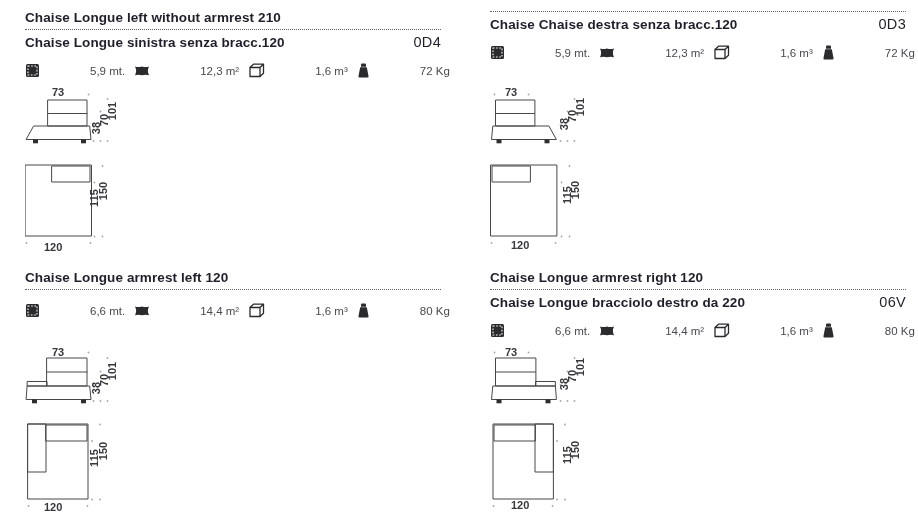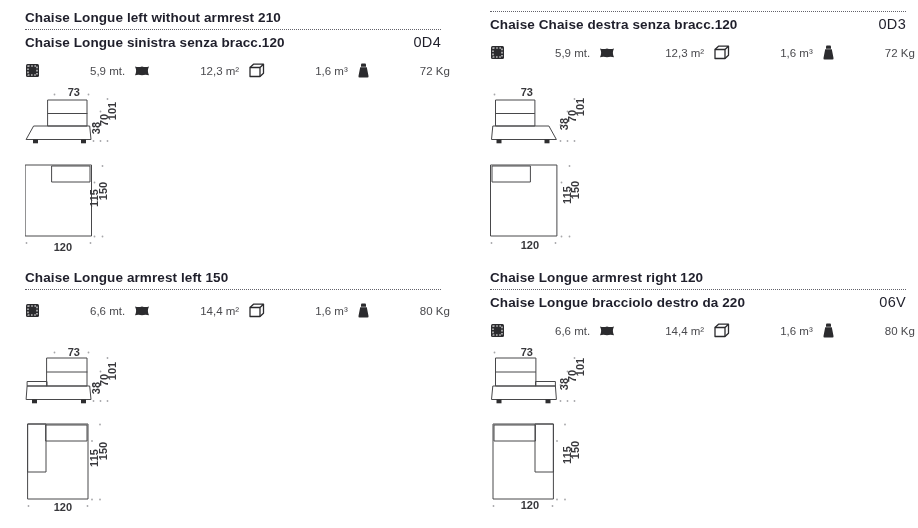--- a/index.html
+++ b/index.html
@@ -30,21 +30,21 @@
   .spec-value{font-size:11.5px;color:#4a4a4e;white-space:nowrap;}
 
   .drawing{position:absolute;left:0;top:78px;width:130px;height:172px;}
   svg.front{position:absolute;left:0;top:0;}
   svg.plan{position:absolute;left:0;top:74px;}
   .draw{stroke:#48484a;stroke-width:1;fill:none;stroke-linejoin:round;stroke-linecap:round;}
   .solid{fill:#2e2e30;stroke:none;}
   .dot{fill:#a6a6a9;stroke:none;}
 
   .dim{position:absolute;font-size:11px;font-weight:bold;color:#38383c;line-height:12px;}
-  .dim-h{width:28px;text-align:right;}
+  .dim-h{width:28px;text-align:left;}
   .dim-v{width:34px;height:12px;text-align:center;transform:rotate(-90deg);}
 
   .q-left .dim-fw{left:27px;top:-2px;}
   .q-left .dim-h1{left:54px;top:34px;}
   .q-left .dim-h2{left:62px;top:26px;}
   .q-left .dim-h3{left:70px;top:17px;}
   .q-left .dim-d1{left:52px;top:104px;}
   .q-left .dim-d2{left:61px;top:97px;}
   .q-left .dim-pw{left:19px;top:153px;}
 
@@ -206,21 +206,21 @@
     <span class="dim dim-v dim-h1">38</span>
     <span class="dim dim-v dim-h2">70</span>
     <span class="dim dim-v dim-h3">101</span>
     <span class="dim dim-v dim-d1">115</span>
     <span class="dim dim-v dim-d2">150</span>
     <span class="dim dim-h dim-pw">120</span>
   </div>
 </section>
 
 <section class="quad q-left" id="q-bl">
-  <div class="title-en">Chaise Longue armrest left 150</div>
+  <div class="title-en">Chaise Longue armrest left 120</div>
   <div class="sep"></div>
   <div class="specs">
     <span class="spec">
       <svg width="15" height="15" viewBox="0 0 15 15">
           <rect x="1" y="1" width="13" height="13" rx="1.5" fill="#2b2b2e"></rect>
           <rect x="3" y="3" width="9" height="9" fill="none" stroke="#ffffff" stroke-width="1.1" stroke-dasharray="1.6 1.6"></rect>
         </svg>
       <span class="spec-value">6,6 mt.</span>
     </span>
     <span class="spec">

